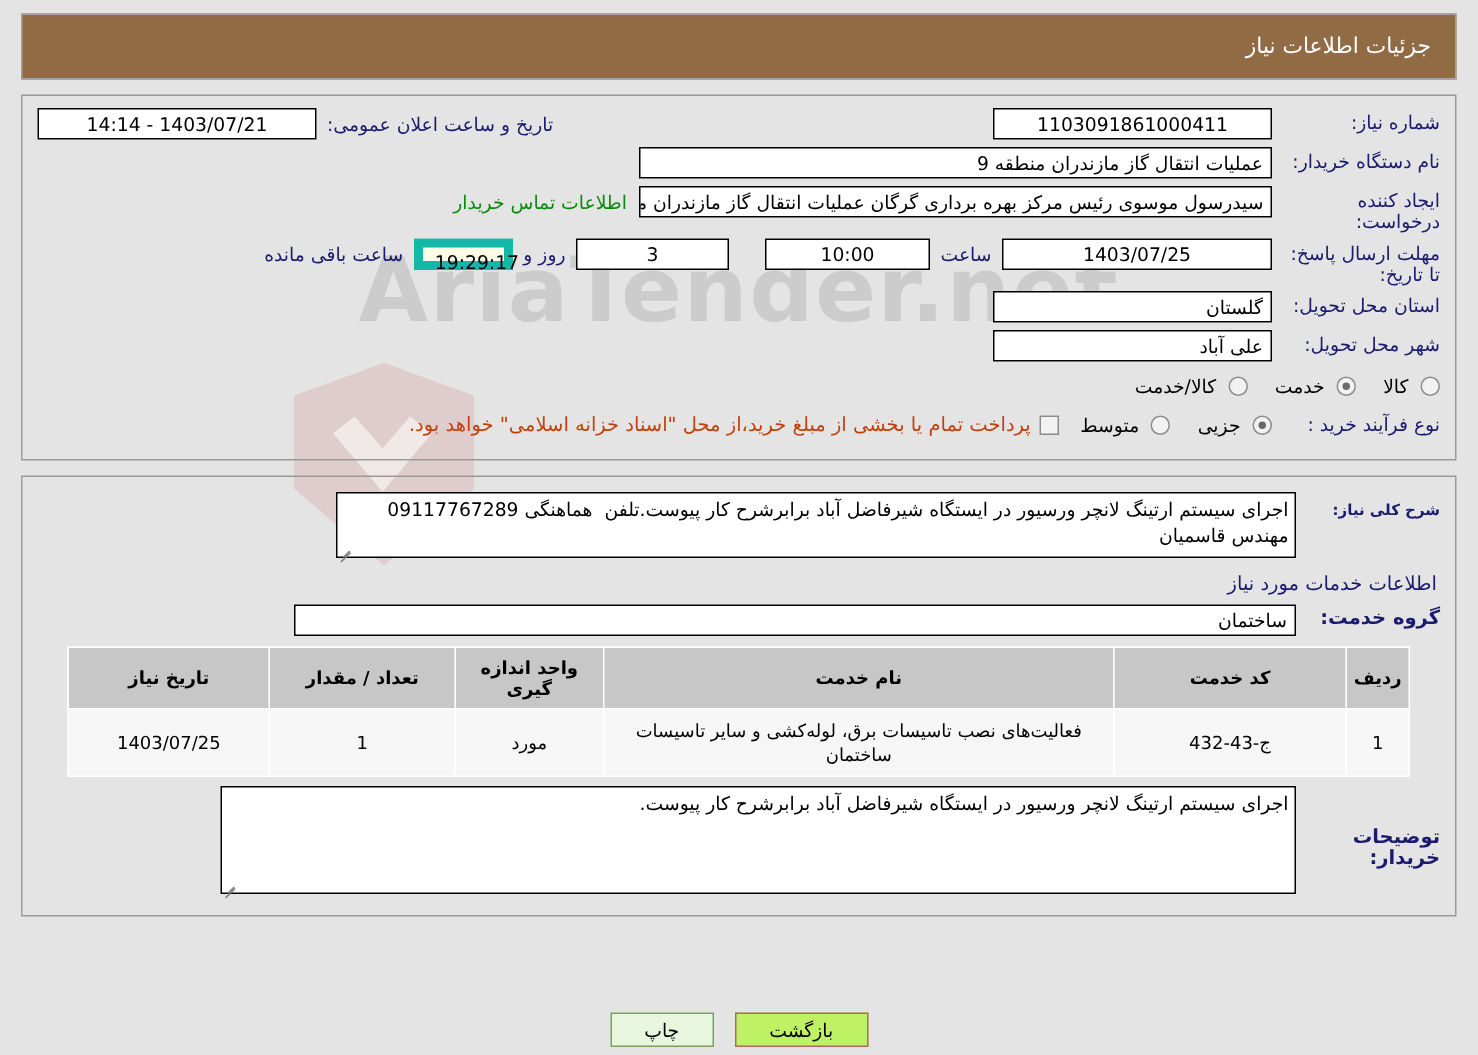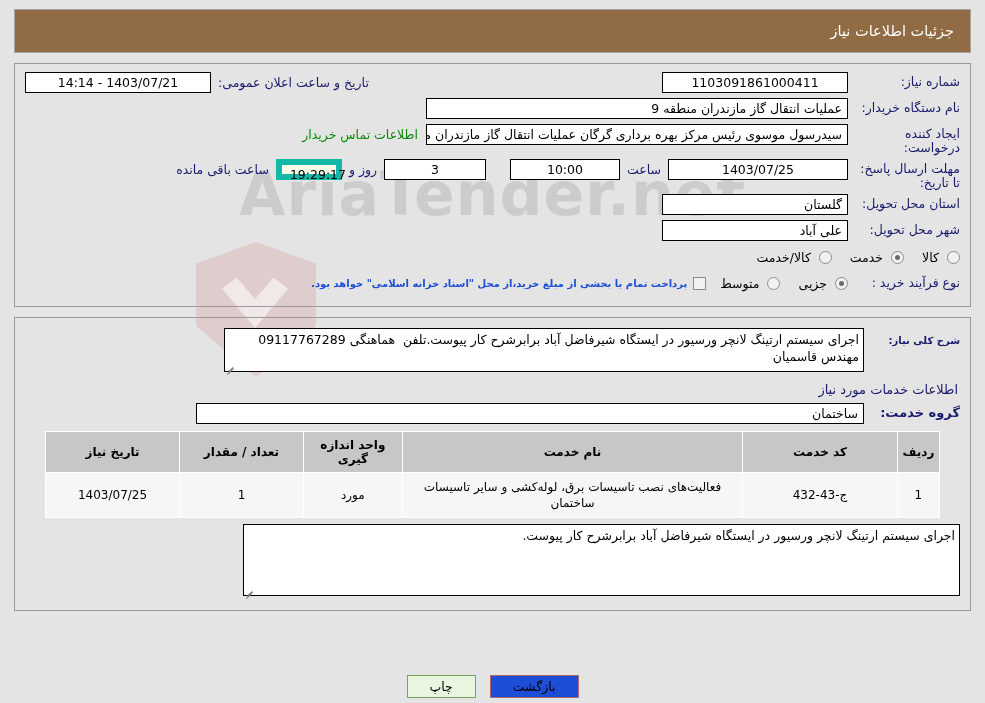--- a/index.html
+++ b/index.html
@@ -180,21 +180,21 @@
     padding: 0 4px 0 14px;
     white-space: nowrap;
   }
   .checkbox {
     width: 13px; height: 13px;
     border: 1px solid #8c8c8c;
     background: #f2f2f2;
     display: inline-block;
     flex: none;
   }
-  .cb-text { font-size: 10px; color: #1d4ed8; padding: 0 6px 0 0; white-space: nowrap; font-weight: bold; }
+  .cb-text { font-size: 13px; color: #c2410c; padding: 0 6px 0 0; white-space: nowrap; }
 
   
   .ta-wrap { position: relative; }
   textarea.ta {
     border: 1px solid #000;
     background: #ffffff;
     font-family: "DejaVu Sans", "Liberation Sans", sans-serif;
     font-size: 12.5px;
     color: #000;
     direction: rtl;
@@ -272,21 +272,21 @@
   }
   .btn {
     border: 1px solid #8a4a4a;
     font-family: "DejaVu Sans", "Liberation Sans", sans-serif;
     font-size: 12.5px;
     padding: 3px 22px;
     cursor: pointer;
     color: #000;
   }
   .btn-print { background: #e8f6e0; border-color: #7aa05e; }
-  .btn-back  { background: #1d4ed8; border-color: #b06767; }
+  .btn-back  { background: #bef264; border-color: #b06767; }
 </style>
 </head>
 <body>
 
 <div class="page">
 
   <div class="header-bar">
     <div class="header-title">جزئیات اطلاعات نیاز</div>
   </div>
 
@@ -397,20 +397,21 @@
           <td>ج-43-432</td>
           <td>فعالیت‌های نصب تاسیسات برق، لوله‌کشی و سایر تاسیسات ساختمان</td>
           <td>مورد</td>
           <td>1</td>
           <td>1403/07/25</td>
         </tr>
       </tbody>
     </table>
 
     <div class="row" style="margin-top:6px;margin-bottom:2px;">
+      <div class="lbl bold-lbl" style="width:96px;padding-top:28px;font-size:13px;">توضیحات خریدار:</div>
       <div class="ta-wrap">
         <textarea class="ta ta-comment" readonly="" style="">اجرای سیستم ارتینگ لانچر ورسیور در ایستگاه شیرفاضل آباد برابرشرح کار پیوست.</textarea>
         <span class="grip"></span>
       </div>
     </div>
   </div>
 
   <div class="btn-bar">
     <button class="btn btn-back">بازگشت</button>
     <button class="btn btn-print">چاپ</button>

